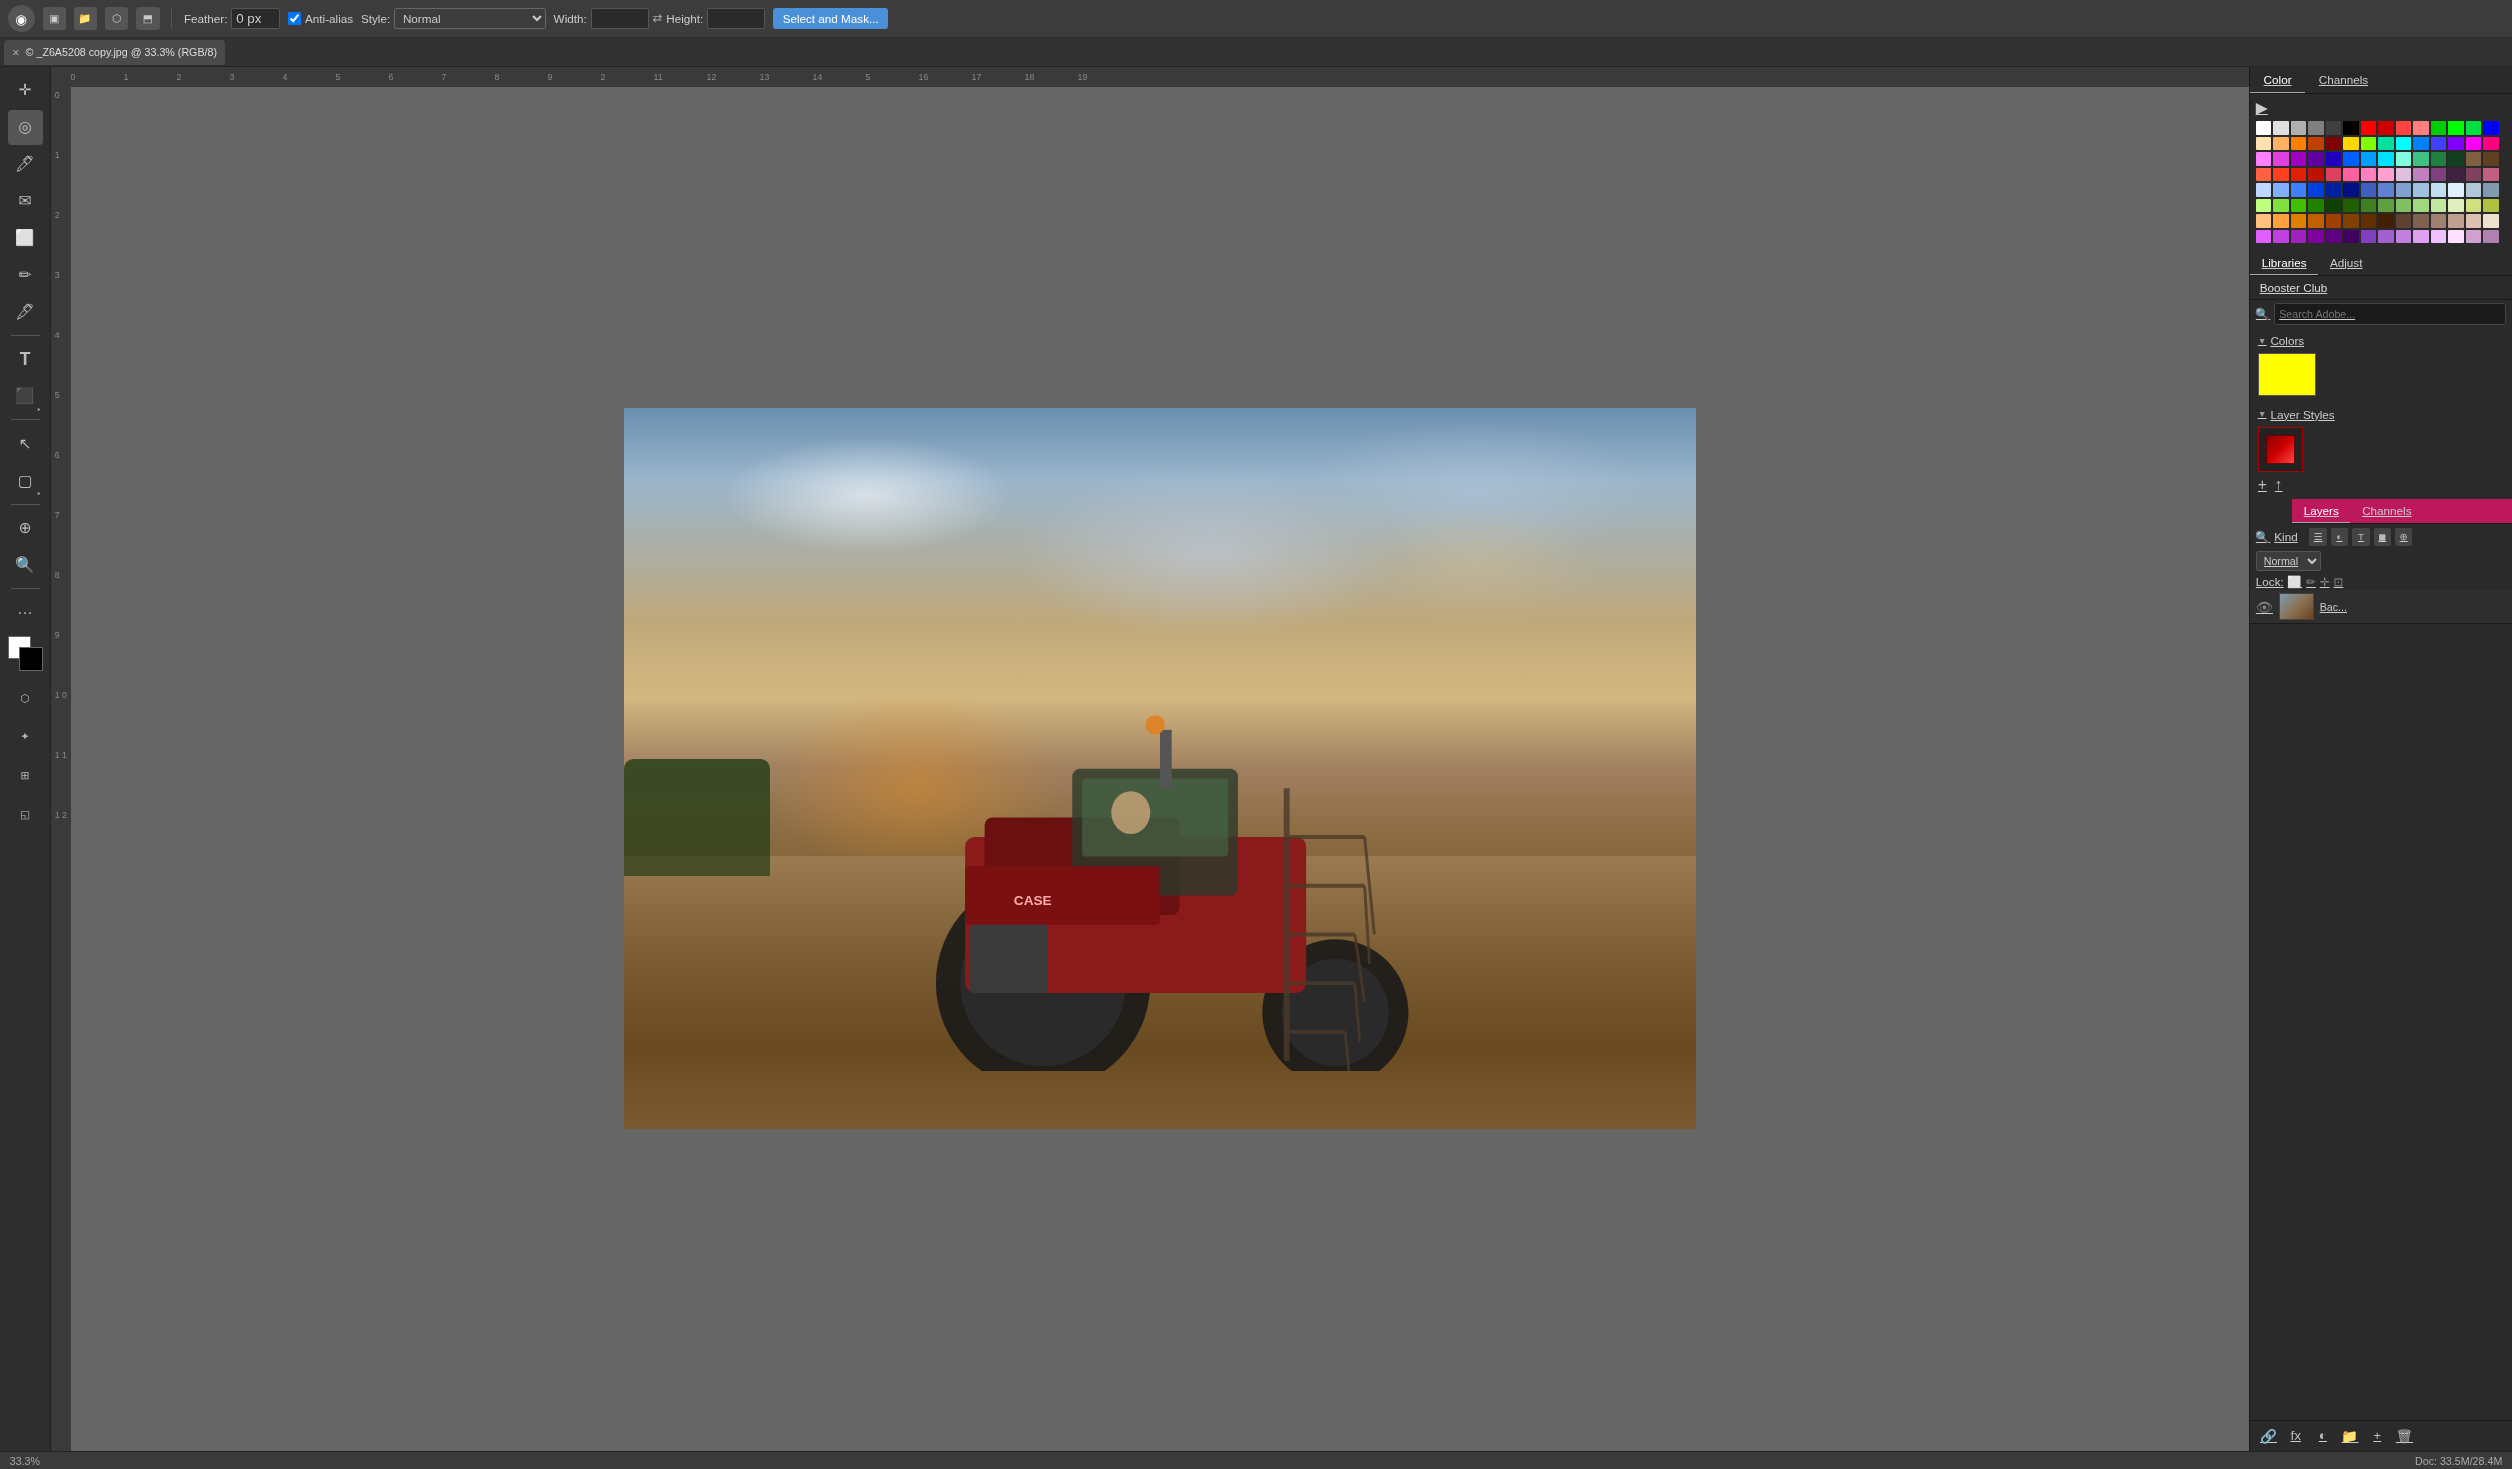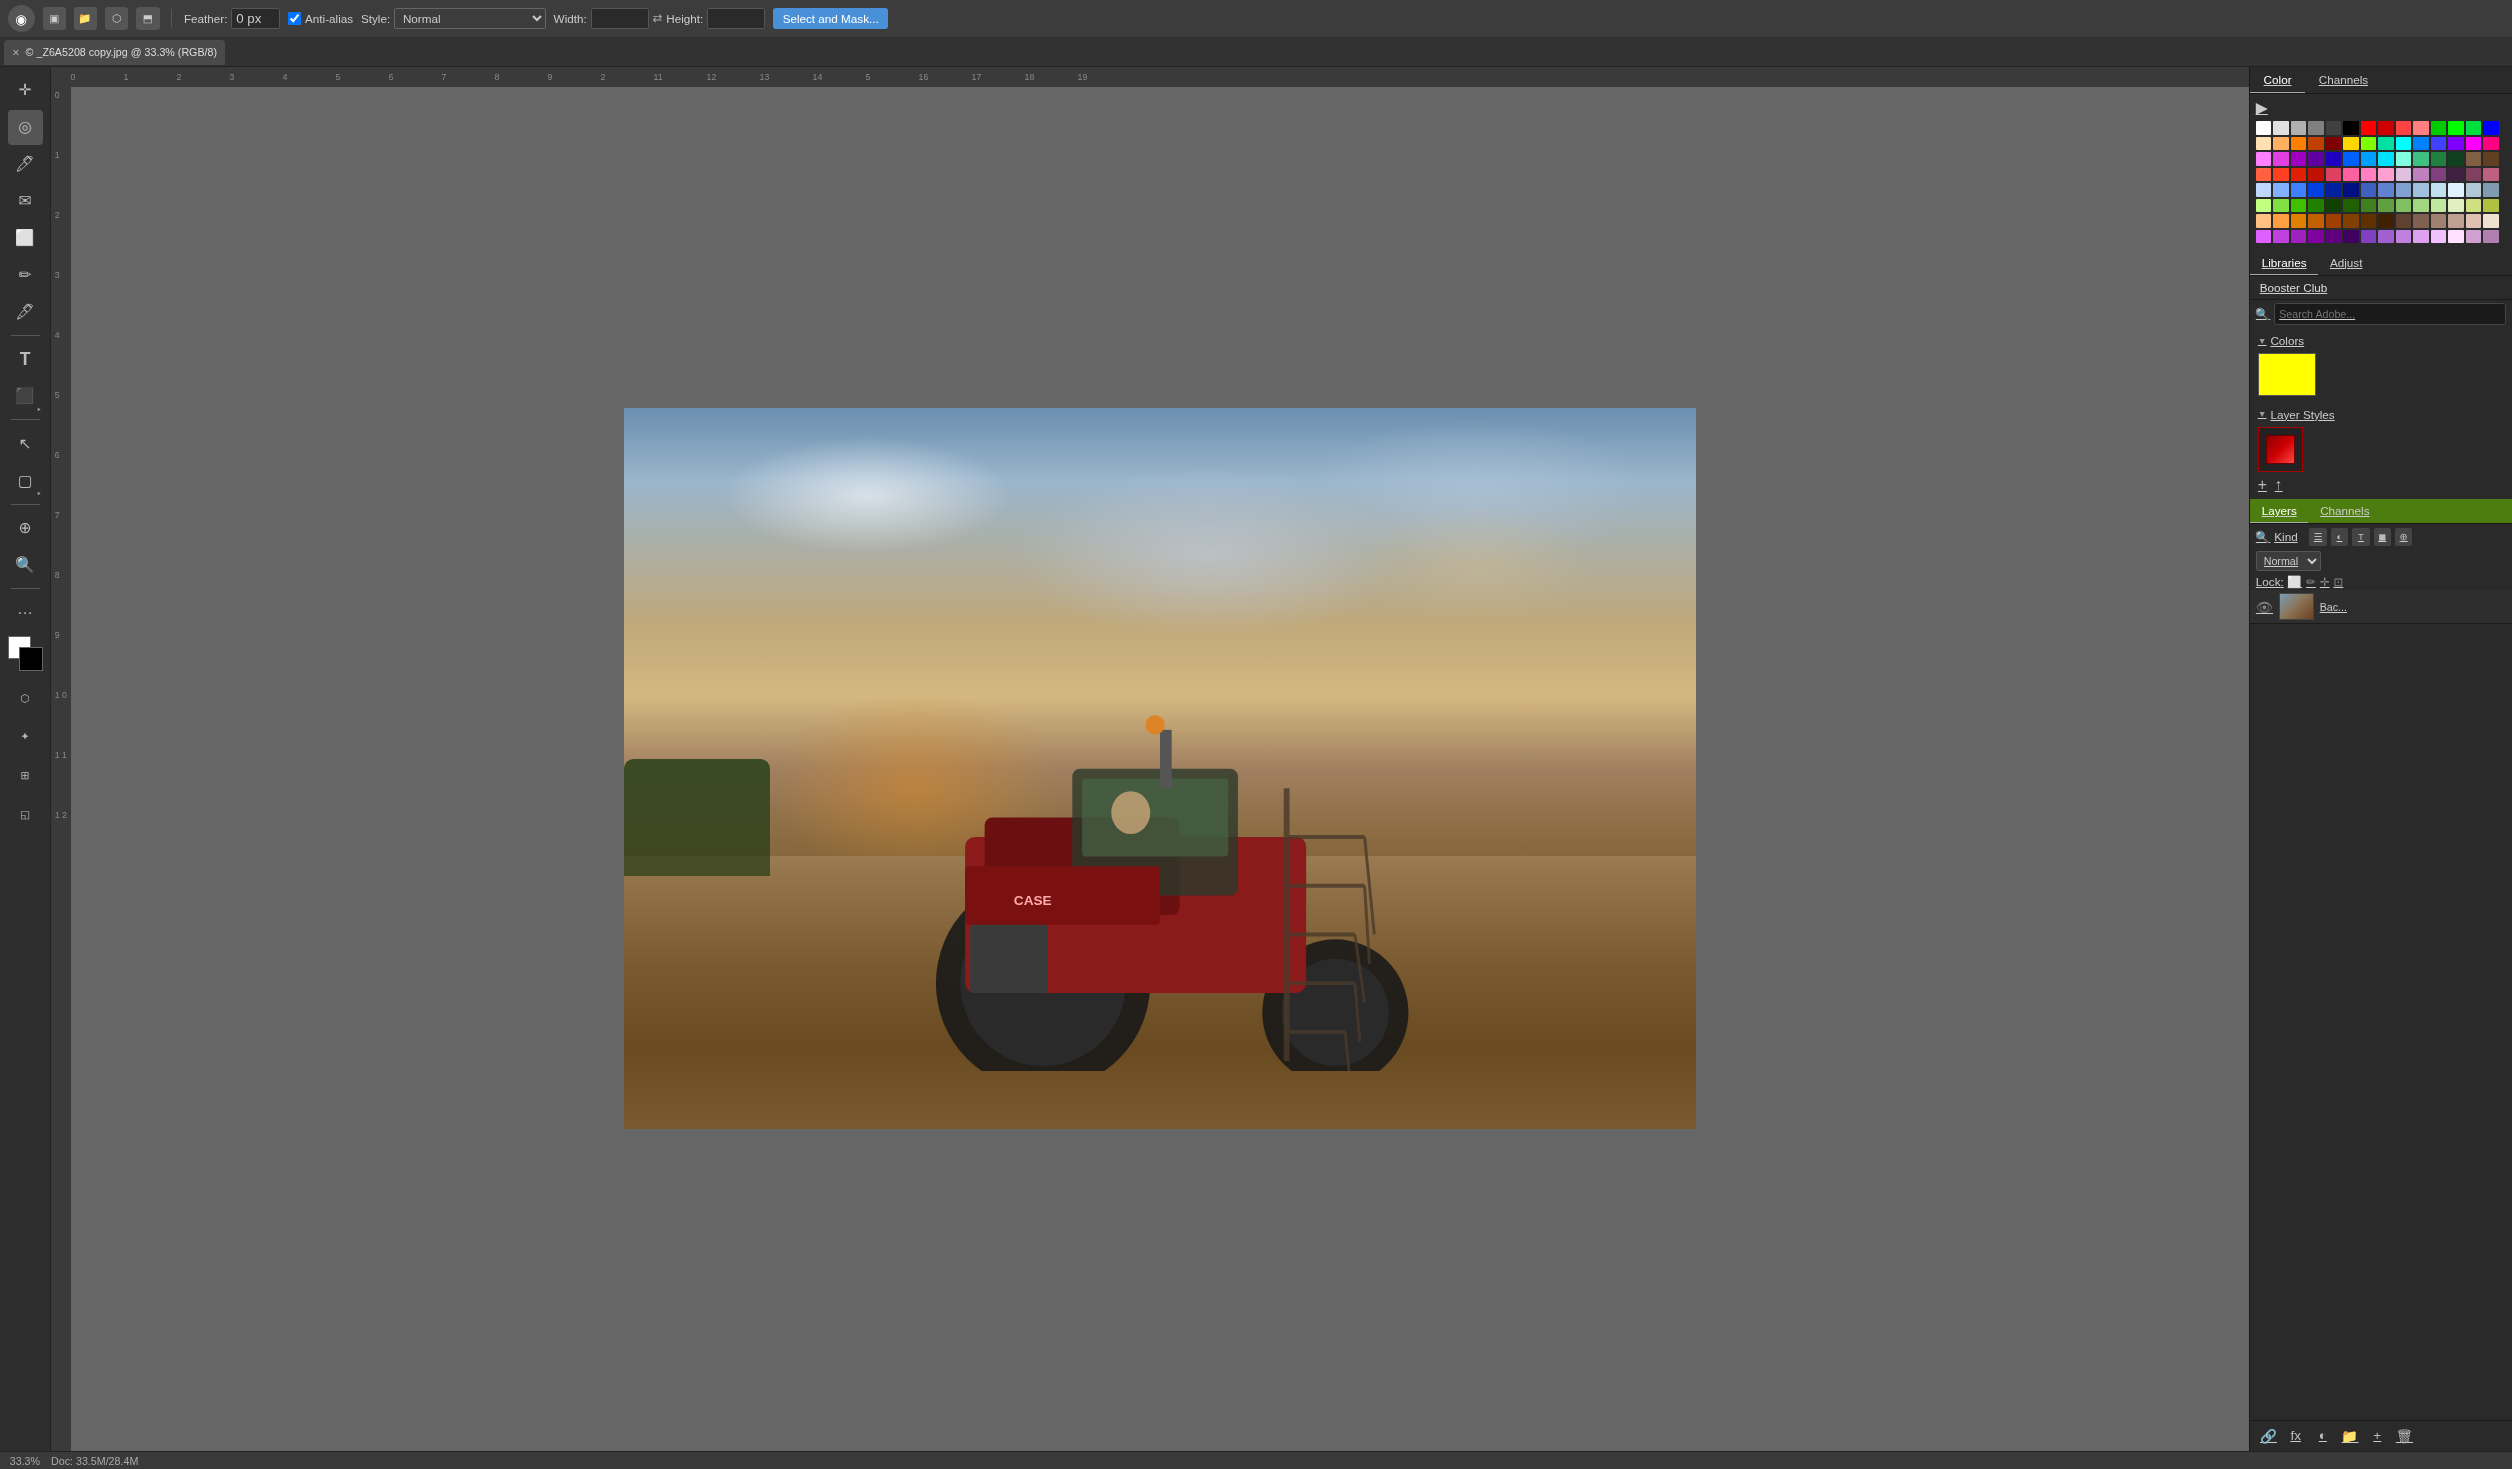--- a/index.html
+++ b/index.html
@@ -343,23 +343,24 @@
       display: flex; gap: 7.8px; margin-top: 3.9px;
     }
     .layer-style-btn {
       background: transparent; border: none; color: #bbb;
       font-size: 15.6px; cursor: pointer;
     }
 
     
     .layers-tabs {
       display: flex;
-      background: #4d7c0f;
+      background: #be185d;
       border-bottom: 1px solid #1a1a1a;
       flex-shrink: 0;
+      margin-left: 42px;
     }
     .layers-tab {
       padding: 4.9px 11.7px;
       font-size: 11.7px; cursor: pointer; color: #ccc;
       border-bottom: 1.9px solid transparent;
     }
     .layers-tab.active { border-bottom: 1.9px solid #aaa; color: #fff; }
 
     
     .layers-panel {
@@ -432,21 +433,22 @@
     .status-bar {
       height: 19.5px;
       background: #3a3a3a;
       display: flex;
       align-items: center;
       padding: 0 9.7px;
       font-size: 10.7px;
       color: #aaa;
       border-top: 1px solid #222;
       flex-shrink: 0;
-      gap: 11px;
+      gap: 33px;
+      justify-content: space-between;
     }
   </style>
 </head>
 <body>
 
 <div class="top-toolbar">
   <div class="app-icon">◉</div>
   <button class="toolbar-btn">▣</button>
   <button class="toolbar-btn">📁</button>
   <button class="toolbar-btn">⬡</button>

